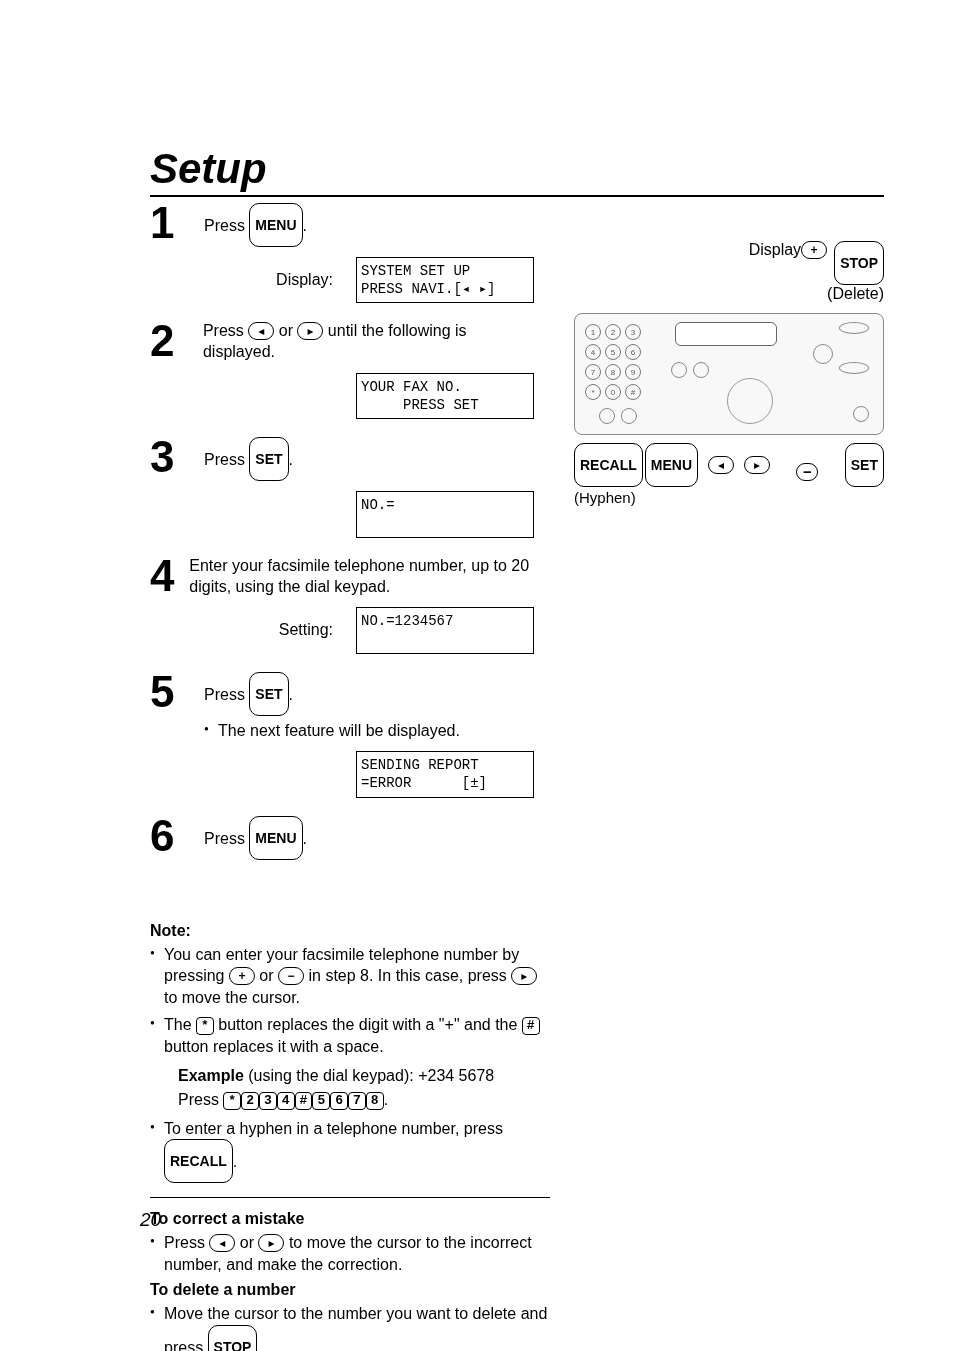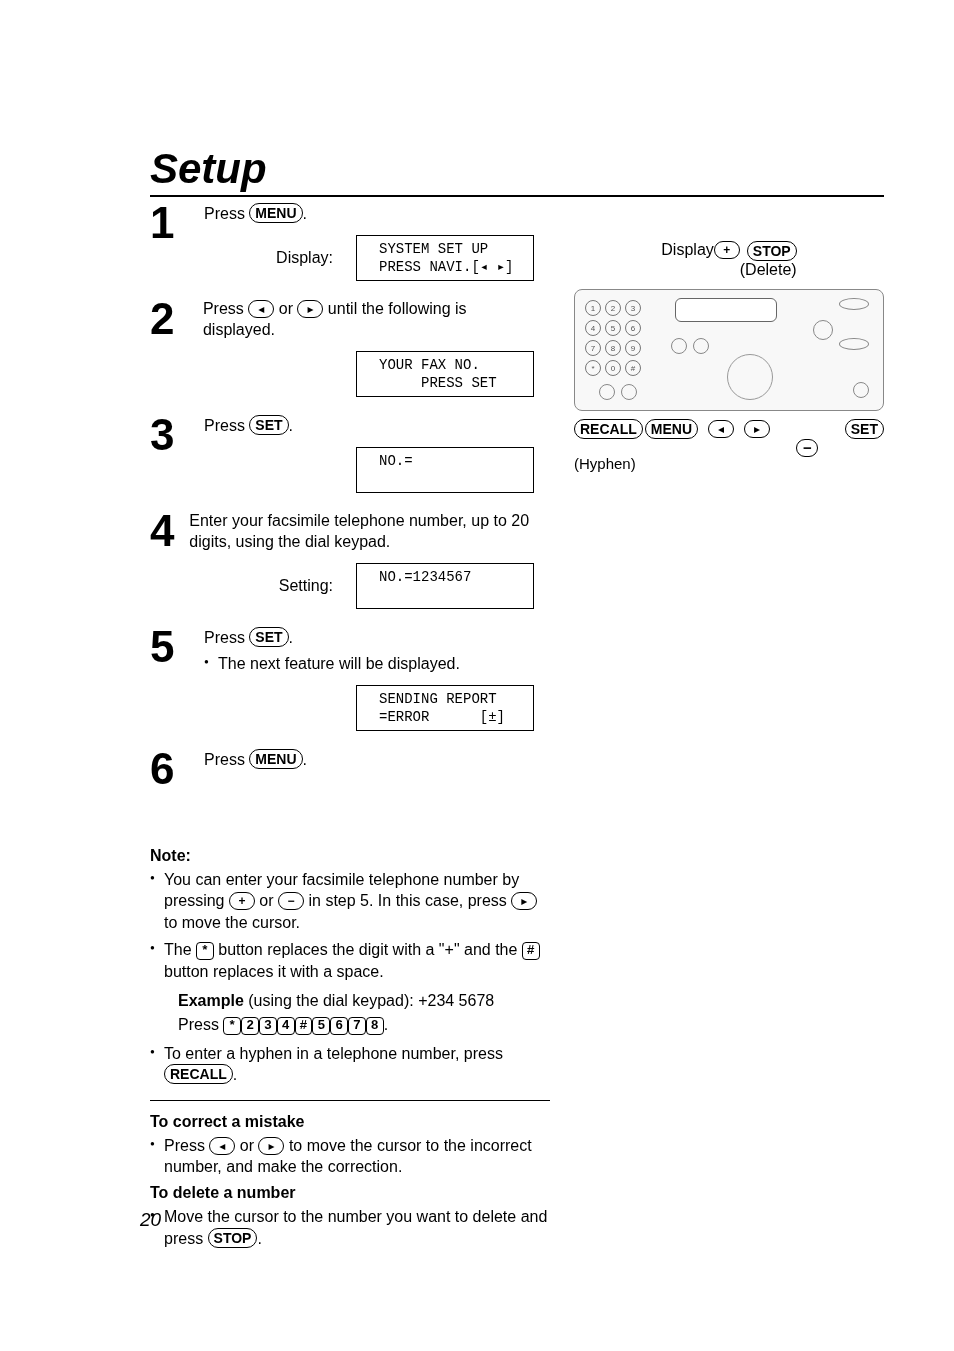--- a/index.html
+++ b/index.html
@@ -55,21 +55,21 @@
     flex: 1 1 auto;
     font-size: 16px;
     line-height: 1.3;
   }
   .step-line { margin-bottom: 4px; }
 
   .btn {
     display: inline-block;
     border: 1.5px solid #000;
     border-radius: 10px;
-    padding: 0 5px;
+    padding: 12px 5px;
     font-weight: bold;
     font-family: Arial, Helvetica, sans-serif;
     font-size: 14px;
     line-height: 18px;
     vertical-align: 1px;
   }
   .btn-small {
     display: inline-block;
     border: 1px solid #000;
     border-radius: 4px;
@@ -99,21 +99,21 @@
     margin: 10px 0 0 0;
   }
   .lcd-label {
     font-size: 16px;
     white-space: nowrap;
   }
   .lcd {
     box-sizing: border-box;
     width: 178px;
     border: 1.5px solid #000;
-    padding: 4px 22px;
+    padding: 4px 4px;
     font-family: "Courier New", monospace;
     font-size: 14px;
     line-height: 1.3;
     white-space: pre;
     min-height: 40px;
   }
 
   
   .note-block {
     font-size: 16px;
@@ -152,21 +152,21 @@
     margin: 14px 0 12px 0;
   }
   .subhead {
     font-weight: bold;
     margin-bottom: 2px;
   }
 
   
   .annotations-top {
     display: flex;
-    justify-content: center;
+    justify-content: flex-end;
     font-size: 16px;
     margin-bottom: 2px;
   }
   .ann-right { text-align: right; }
   .device {
     border: 1px solid #888;
     border-radius: 8px;
     height: 120px;
     background: #f8f8f8;
     position: relative;
@@ -214,21 +214,21 @@
     border-radius: 50%;
   }
   .annotations-bottom {
     display: flex;
     justify-content: space-between;
     align-items: flex-start;
     font-size: 15px;
     gap: 6px;
   }
   .ab-left { display:flex; gap:2px; align-items:center; flex-wrap:nowrap;}
-  .sub-label { display:block; font-size:15px; text-align:left; margin-top:16px;}
+  .sub-label { display:block; font-size:15px; text-align:left; margin-top:2px;}
   .minus-arrow {
     display:inline-block;
     border: 1.5px solid #000;
     border-radius: 10px;
     width: 20px;
     text-align: center;
     font-size: 15px;
     line-height: 16px;
     font-weight: bold;
   }
@@ -392,21 +392,21 @@
         </div>
       </div>
     </div>
 
   </div>
 
   <div class="note-block">
     <div class="note-head">Note:</div>
     <ul class="bullets">
       <li>
-        <span>You can enter your facsimile telephone number by pressing </span><span class="btn-arrow" style="font-weight:bold;">+</span><span> or </span><span class="btn-arrow" style="font-weight:bold;">−</span><span> in step 5. In this case, press </span><span class="btn-arrow">▸</span><span> to move the cursor.</span>
+        <span>You can enter your facsimile telephone number by pressing </span><span class="btn-arrow" style="font-weight:bold;">+</span><span> or </span><span class="btn-arrow" style="font-weight:bold;">−</span><span> in step 8. In this case, press </span><span class="btn-arrow">▸</span><span> to move the cursor.</span>
       </li>
       <li>
         <span>The </span><span class="btn-small">*</span><span> button replaces the digit with a "+" and the </span><span class="btn-small">#</span><span> button replaces it with a space.</span>
         <div class="sub-example">
           <b>Example</b><span> (using the dial keypad):   +234   5678</span><br>
           <span>Press </span><span class="btn-small">*</span><span class="btn-small">2</span><span class="btn-small">3</span><span class="btn-small">4</span><span class="btn-small">#</span><span class="btn-small">5</span><span class="btn-small">6</span><span class="btn-small">7</span><span class="btn-small">8</span><span>.</span>
         </div>
       </li>
       <li>
         <span>To enter a hyphen in a telephone number, press </span><span class="btn">RECALL</span><span>.</span>

